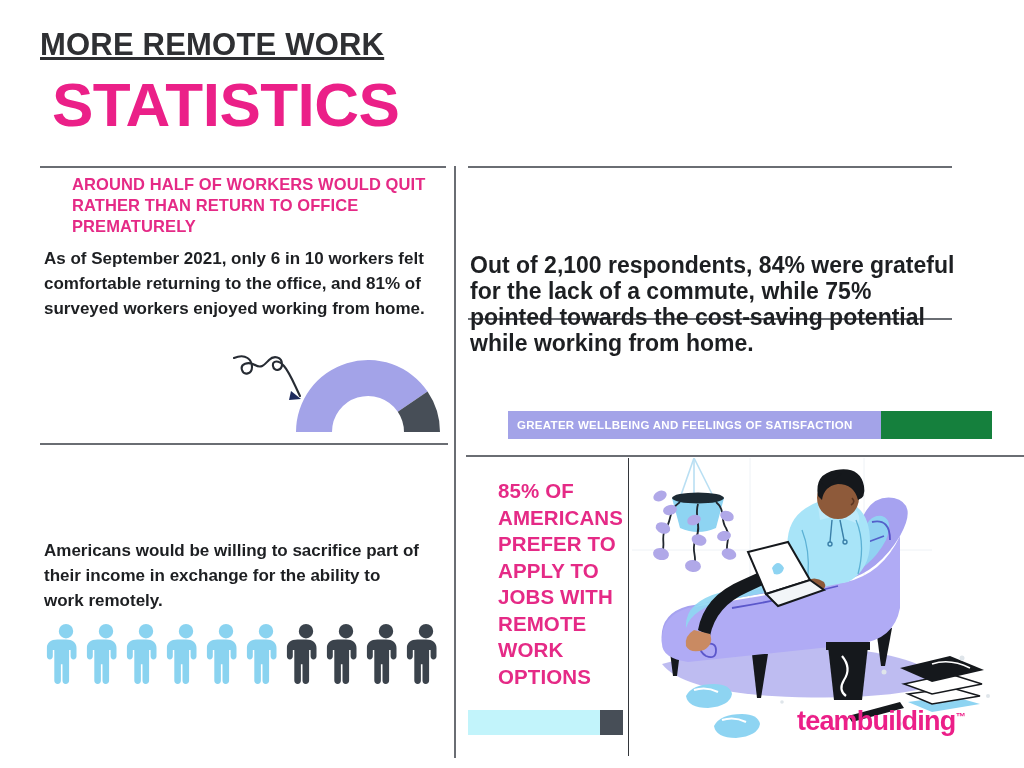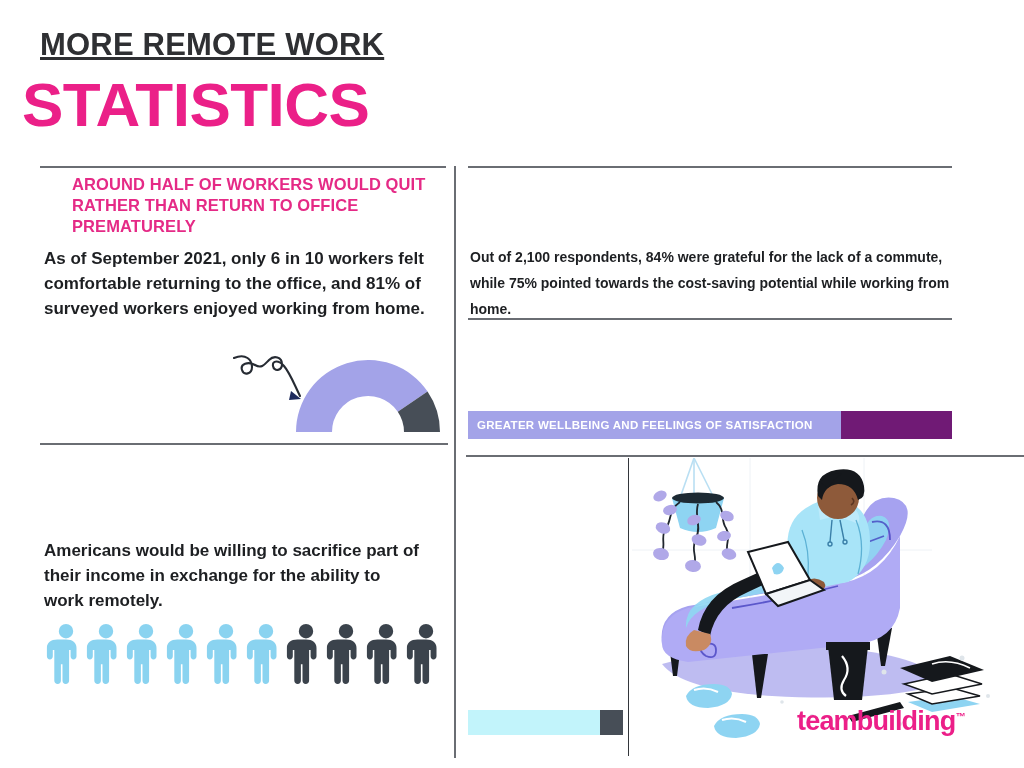--- a/index.html
+++ b/index.html
@@ -14,21 +14,21 @@
 
   
   .hdr-kicker {
     position: absolute; left: 40px; top: 27px;
     font-size: 31px; font-weight: bold; letter-spacing: 0.2px;
     color: #2f3033; font-family: "Liberation Sans", sans-serif;
     white-space: nowrap;
     text-decoration: underline;
   }
   .hdr-title {
-    position: absolute; left: 22px; top: 73px;
+    position: absolute; left: 52px; top: 73px;
     font-size: 62px; font-weight: bold; letter-spacing: -0.5px;
     color: #eb2088; font-family: "Liberation Sans", sans-serif;
     line-height: 64px; white-space: nowrap;
   }
 
   
   .rule { position: absolute; background: #6a6d73; }
   .rule.h { height: 2px; }
   .rule.v { width: 2px; }
   .rule.thin { background: #33363b; width: 1px; }
@@ -60,21 +60,21 @@
   #bl-head { left: 44px; top: 482px; width: 400px; font-size: 16.5px; line-height: 21px; }
   #bl-body { left: 44px; top: 538px; width: 380px; font-size: 17px; line-height: 25px; }
 
   
   #people { position: absolute; left: 46px; top: 618px; width: 400px; height: 68px;
             display: flex; align-items: flex-end; gap: 0px; }
   #people .person { width: 40px; height: 66px; flex: none; }
 
   
   #tr-head { left: 470px; top: 174px; width: 490px; font-size: 16.5px; line-height: 21px; }
-  #tr-body { left: 470px; top: 244px; width: 488px; font-size: 14px; line-height: 26px; }
+  #tr-body { left: 470px; top: 252px; width: 488px; font-size: 23px; line-height: 26px; }
 
   
   #mr-head { left: 470px; top: 332px; width: 488px; font-size: 16.5px; line-height: 21px; }
   #wellbeing-bar {
     position: absolute; left: 468px; top: 411px; width: 484px; height: 28px;
     background: #474e57; display: flex; align-items: stretch; overflow: hidden;
   }
   #wellbeing-fill {
     background: #a3a3e8; display: flex; align-items: center;
     padding-left: 9px;
@@ -137,21 +137,21 @@
   <div id="gauge-wrap">
     <svg width="160" height="86" viewBox="0 0 160 86">
         <path d="M 8 79.99999999999999 A 72 72 0 0 1 139.54980134776847 39.529996794646614 L 109.77490067388423 59.76499839732331 A 36 36 0 0 0 44 80 Z" fill="#a3a3e8"></path>
         <path d="M 139.54980134776847 39.529996794646614 A 72 72 0 0 1 152 80 L 116 80 A 36 36 0 0 0 109.77490067388423 59.76499839732331 Z" fill="#474e57"></path>
       </svg>
   </div>
 
   <div class="stat-body" id="tr-body">Out of 2,100 respondents, 84% were grateful for the lack of a commute, while 75% pointed towards the cost-saving potential while working from home.</div>
 
 
-  <div id="wellbeing-bar" style="background: #701a75;">
+  <div id="wellbeing-bar" style="background: #15803d; margin-left: 40px;">
     <div id="wellbeing-fill" style="width: 77%; background: rgb(163, 163, 232);">
       <span id="wellbeing-label">GREATER WELLBEING AND FEELINGS OF SATISFACTION</span>
     </div>
   </div>
 
   <div class="stat-body" id="bl-body">Americans would be willing to sacrifice part of their income in exchange for the ability to work remotely.</div>
 
   <div id="people">
       <svg class="person" viewBox="0 0 40 66">
         <path d="M20 4 a7.2 7.2 0 1 1 0 14.4 a7.2 7.2 0 1 1 0 -14.4 Z M20 19.5 c6.6 0 10.5 3.2 10.5 8.4 v8.4 c0 1.9 -1.3 3.1 -3 3.1 c-1.7 0 -2.9 -1.2 -2.9 -3.1 v-6.2 h-1.5 v30.5 c0 2.1 -1.5 3.4 -3.4 3.4 c-1.9 0 -3.2 -1.3 -3.2 -3.4 v-16.4 h-1.6 v16.4 c0 2.1 -1.3 3.4 -3.2 3.4 c-1.9 0 -3.4 -1.3 -3.4 -3.4 v-30.5 h-1.5 v6.2 c0 1.9 -1.2 3.1 -2.9 3.1 c-1.7 0 -3 -1.2 -3 -3.1 v-8.4 c0 -5.2 3.9 -8.4 10.5 -8.4 Z" fill="#8ad3f0"></path>
@@ -178,20 +178,21 @@
         <path d="M20 4 a7.2 7.2 0 1 1 0 14.4 a7.2 7.2 0 1 1 0 -14.4 Z M20 19.5 c6.6 0 10.5 3.2 10.5 8.4 v8.4 c0 1.9 -1.3 3.1 -3 3.1 c-1.7 0 -2.9 -1.2 -2.9 -3.1 v-6.2 h-1.5 v30.5 c0 2.1 -1.5 3.4 -3.4 3.4 c-1.9 0 -3.2 -1.3 -3.2 -3.4 v-16.4 h-1.6 v16.4 c0 2.1 -1.3 3.4 -3.2 3.4 c-1.9 0 -3.4 -1.3 -3.4 -3.4 v-30.5 h-1.5 v6.2 c0 1.9 -1.2 3.1 -2.9 3.1 c-1.7 0 -3 -1.2 -3 -3.1 v-8.4 c0 -5.2 3.9 -8.4 10.5 -8.4 Z" fill="#3b434c"></path>
       </svg>
       <svg class="person" viewBox="0 0 40 66">
         <path d="M20 4 a7.2 7.2 0 1 1 0 14.4 a7.2 7.2 0 1 1 0 -14.4 Z M20 19.5 c6.6 0 10.5 3.2 10.5 8.4 v8.4 c0 1.9 -1.3 3.1 -3 3.1 c-1.7 0 -2.9 -1.2 -2.9 -3.1 v-6.2 h-1.5 v30.5 c0 2.1 -1.5 3.4 -3.4 3.4 c-1.9 0 -3.2 -1.3 -3.2 -3.4 v-16.4 h-1.6 v16.4 c0 2.1 -1.3 3.4 -3.2 3.4 c-1.9 0 -3.4 -1.3 -3.4 -3.4 v-30.5 h-1.5 v6.2 c0 1.9 -1.2 3.1 -2.9 3.1 c-1.7 0 -3 -1.2 -3 -3.1 v-8.4 c0 -5.2 3.9 -8.4 10.5 -8.4 Z" fill="#3b434c"></path>
       </svg>
       <svg class="person" viewBox="0 0 40 66">
         <path d="M20 4 a7.2 7.2 0 1 1 0 14.4 a7.2 7.2 0 1 1 0 -14.4 Z M20 19.5 c6.6 0 10.5 3.2 10.5 8.4 v8.4 c0 1.9 -1.3 3.1 -3 3.1 c-1.7 0 -2.9 -1.2 -2.9 -3.1 v-6.2 h-1.5 v30.5 c0 2.1 -1.5 3.4 -3.4 3.4 c-1.9 0 -3.2 -1.3 -3.2 -3.4 v-16.4 h-1.6 v16.4 c0 2.1 -1.3 3.4 -3.2 3.4 c-1.9 0 -3.4 -1.3 -3.4 -3.4 v-30.5 h-1.5 v6.2 c0 1.9 -1.2 3.1 -2.9 3.1 c-1.7 0 -3 -1.2 -3 -3.1 v-8.4 c0 -5.2 3.9 -8.4 10.5 -8.4 Z" fill="#3b434c"></path>
       </svg>
     </div>
 
+  <div class="stat-head" id="bm-head">85% OF AMERICANS PREFER TO APPLY TO JOBS WITH REMOTE WORK OPTIONS</div>
 
   <div id="remote-bar" style="background: rgb(71, 78, 87);">
     <div id="remote-fill" style="width: 85%; background: rgb(194, 244, 251);"></div>
   </div>
 
   <div id="illo">
     <svg width="392" height="290" viewBox="0 0 392 290">
 
       <g stroke="#eef2f6" stroke-width="1" fill="none">
         <line x1="118" y1="0" x2="118" y2="190"></line>

